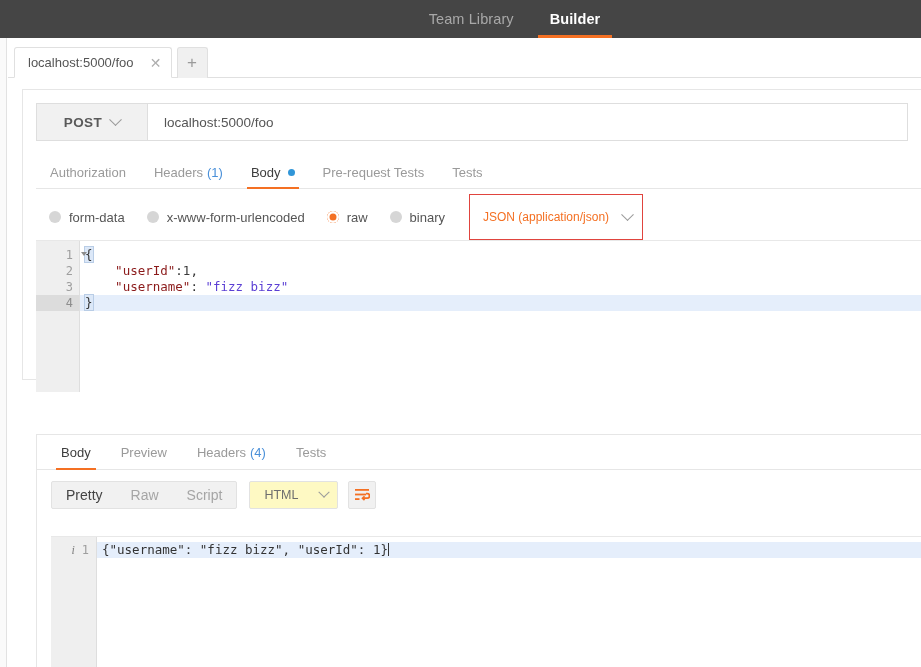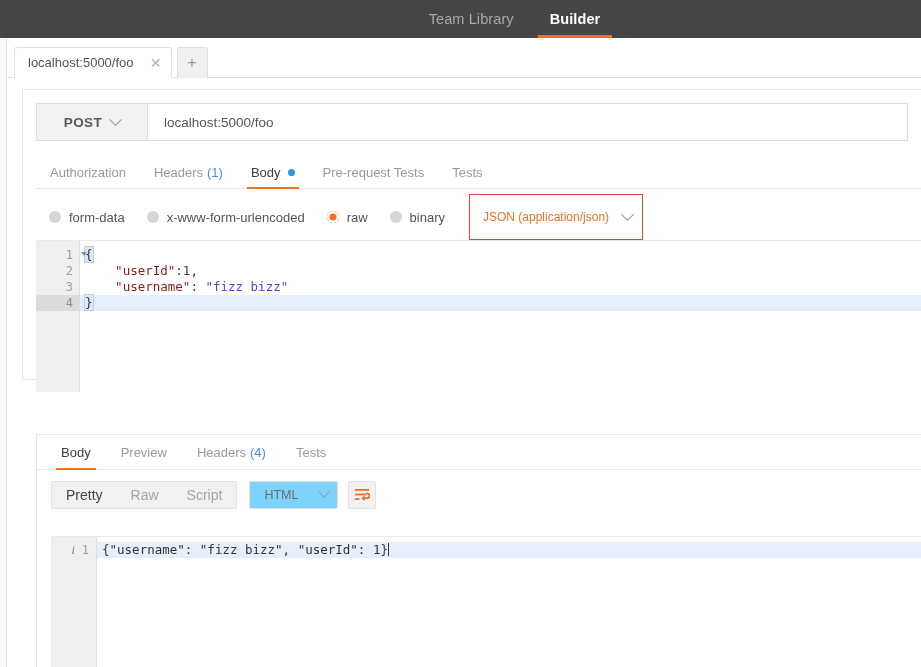--- a/index.html
+++ b/index.html
@@ -372,21 +372,21 @@
     padding: 4px 14px;
     font-size: 14px;
     color: #a5a5a5;
     cursor: pointer;
   }
   .seg.active { color: #444; }
   .fmt-select {
     display: flex;
     align-items: center;
     height: 28px;
-    background: #7dd3fc;
+    background: #fef9c3;
     border: 1px solid #e2e2e2;
     border-radius: 2px;
     padding: 0 9px 0 14px;
     margin-left: 12px;
     font-size: 12.5px;
     color: #6d6d6d;
     cursor: pointer;
     gap: 10px;
   }
   .fmt-select .chev { margin-left: 12px; width: 8px; height: 8px; }

